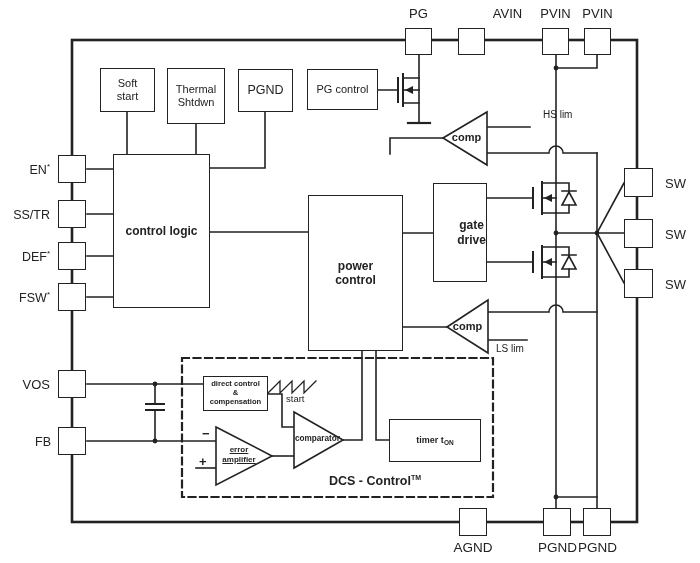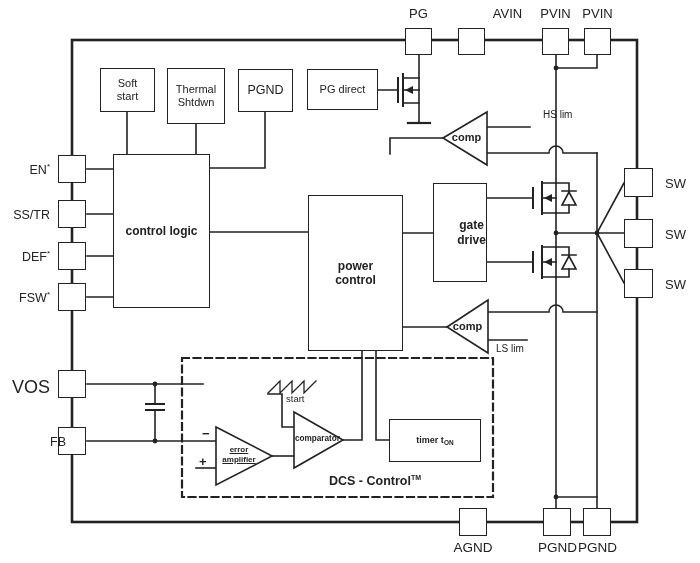--- a/index.html
+++ b/index.html
@@ -131,22 +131,22 @@
 
   <div class="lbl c" style="left:401px;top:6px;width:35px;font-size:13px;">PG</div>
   <div class="lbl c" style="left:450px;top:6px;width:43px;font-size:13px;margin-left:36px;">AVIN</div>
   <div class="lbl c" style="left:537px;top:6px;width:37px;font-size:13px;">PVIN</div>
   <div class="lbl c" style="left:579px;top:6px;width:37px;font-size:13px;">PVIN</div>
 
   <div class="lbl r" style="left:2px;top:162px;width:48px;font-size:12.5px;"><span>EN</span><span class="sup">*</span></div>
   <div class="lbl r" style="left:2px;top:207px;width:48px;font-size:12.5px;"><span>SS/TR</span><span class="sup"></span></div>
   <div class="lbl r" style="left:2px;top:249px;width:48px;font-size:12.5px;"><span>DEF</span><span class="sup">*</span></div>
   <div class="lbl r" style="left:2px;top:290px;width:48px;font-size:12.5px;"><span>FSW</span><span class="sup">*</span></div>
-  <div class="lbl r" style="left:2px;top:377px;width:48px;font-size:18px;"><span>VOS</span><span class="sup"></span></div>
-  <div class="lbl r" style="left:18px;top:434px;width:48px;font-size:12.5px;"><span>FB</span><span class="sup"></span></div>
+  <div class="lbl r" style="left:2px;top:377px;width:48px;font-size:13px;"><span>VOS</span><span class="sup"></span></div>
+  <div class="lbl r" style="left:3px;top:434px;width:48px;font-size:12.5px;"><span>FB</span><span class="sup"></span></div>
 
   <div class="lbl" style="left:665px;top:176px;font-size:13px;">SW</div>
   <div class="lbl" style="left:665px;top:227px;font-size:13px;">SW</div>
   <div class="lbl" style="left:665px;top:277px;font-size:13px;">SW</div>
 
   <div class="lbl c" style="left:449px;top:540px;width:48px;font-size:13.5px;">AGND</div>
   <div class="lbl c" style="left:537px;top:540px;width:41px;font-size:13.5px;">PGND</div>
   <div class="lbl c" style="left:577px;top:540px;width:41px;font-size:13.5px;">PGND</div>
 
   <div class="blk" style="left:100px;top:68px;width:55px;height:44px;font-size:11px;">
@@ -154,35 +154,40 @@
 start</span>
     </div>
   <div class="blk" style="left:167px;top:68px;width:58px;height:56px;font-size:11px;">
       <span>Thermal
 Shtdwn</span>
     </div>
   <div class="blk" style="left:238px;top:69px;width:55px;height:43px;font-size:12.5px;">
       <span>PGND</span>
     </div>
   <div class="blk" style="left:307px;top:69px;width:71px;height:41px;font-size:11px;">
-      <span>PG direct</span>
+      <span>PG control</span>
     </div>
 
   <div class="blk b" style="left:113px;top:154px;width:97px;height:154px;font-size:12px;">
       <span>control logic</span>
     </div>
   <div class="blk b" style="left:308px;top:154px;width:95px;height:156px;font-size:12px;margin-top:41px;">
       <span>power
 control</span>
     </div>
   <div class="blk b" style="left:433px;top:183px;width:54px;height:99px;font-size:12px;padding-left:23px;">
       <span>gate
 drive</span>
     </div>
 
+  <div class="blk b" style="left:203px;top:376px;width:65px;height:35px;font-size:7.6px;">
+      <span>direct control
+&amp;
+compensation</span>
+    </div>
   <div class="blk b" style="left:389px;top:419px;width:92px;height:43px;font-size:9px;">
     <span><span>timer t</span><span class="sub">ON</span></span>
   </div>
 
   <div class="lbl c b" style="left:448px;top:131px;width:37px;font-size:11px;">comp</div>
   <div class="lbl c b" style="left:449px;top:320px;width:37px;font-size:11px;">comp</div>
   <div class="lbl" style="left:495px;top:109px;font-size:10px;padding-left:48px;">HS lim</div>
   <div class="lbl" style="left:496px;top:343px;font-size:10px;">LS lim</div>
   <div class="lbl" style="left:286px;top:393px;font-size:9.5px;">start</div>
 

